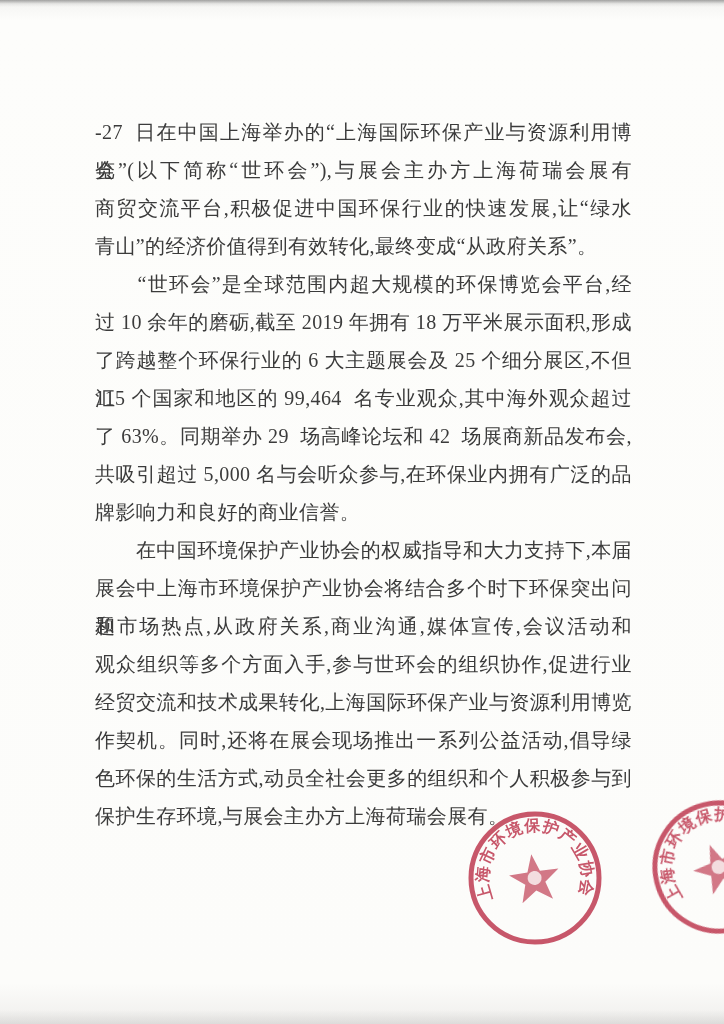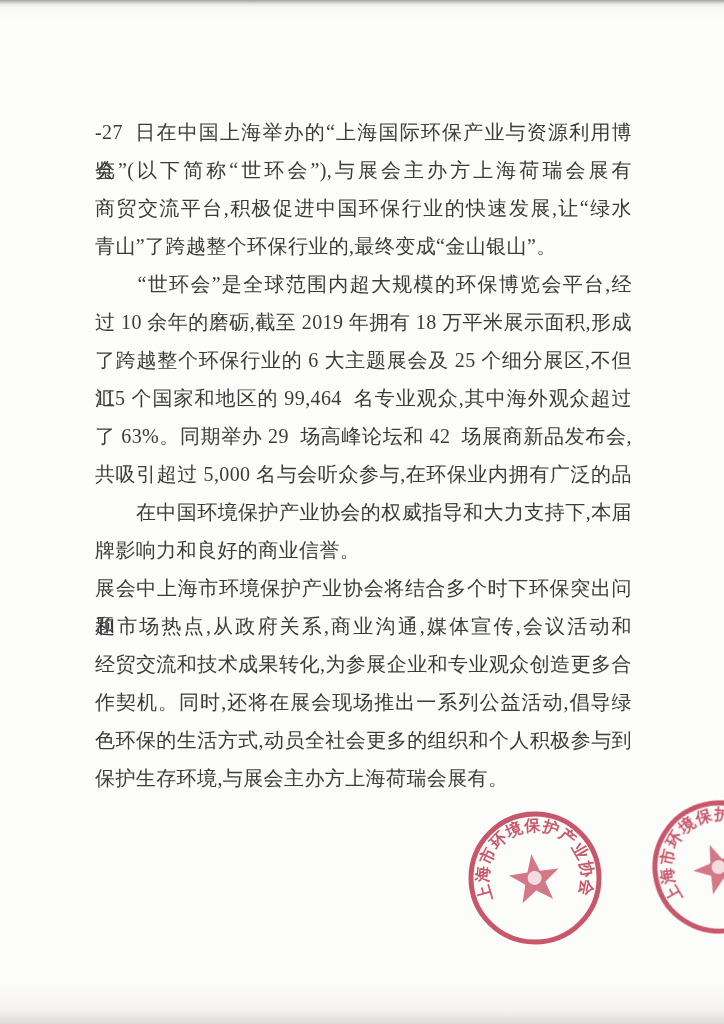--- a/index.html
+++ b/index.html
@@ -51,32 +51,33 @@
 </head>
 <body>
 
 <div class="page">
   <div class="page-shadow-top"></div>
 
   <div class="textblock">
     <div class="line">-27  日在中国上海举办的“上海国际环保产业与资源利用博览</div>
     <div class="line">会”(以下简称“世环会”),与展会主办方上海荷瑞会展有</div>
     <div class="line">商贸交流平台,积极促进中国环保行业的快速发展,让“绿水</div>
-    <div class="line para-end">青山”了跨越整个环保行业的,最终变成“金山银山”。</div>
+    <div class="line para-end">青山”的经济价值得到有效转化,最终变成“从政府关系”。</div>
     <div class="line">　　“世环会”是全球范围内超大规模的环保博览会平台,经</div>
     <div class="line">过 10 余年的磨砺,截至 2019 年拥有 18 万平米展示面积,形成</div>
     <div class="line">了跨越整个环保行业的 6 大主题展会及 25 个细分展区,不但汇</div>
     <div class="line">115 个国家和地区的 99,464  名专业观众,其中海外观众超过</div>
     <div class="line">了 63%。同期举办 29  场高峰论坛和 42  场展商新品发布会,</div>
     <div class="line">共吸引超过 5,000 名与会听众参与,在环保业内拥有广泛的品</div>
+    <div class="line para-end">牌影响力和良好的商业信誉。</div>
     <div class="line">　　在中国环境保护产业协会的权威指导和大力支持下,本届</div>
-    <div class="line para-end">牌影响力和良好的商业信誉。</div>
     <div class="line">展会中上海市环境保护产业协会将结合多个时下环保突出问题</div>
     <div class="line">和市场热点,从政府关系,商业沟通,媒体宣传,会议活动和</div>
-    <div class="line">经贸交流和技术成果转化,为参展企业和专业观众创造更多合</div>
+    <div class="line">观众组织等多个方面入手,参与世环会的组织协作,促进行业</div>
+    <div class="line">经贸交流和技术成果转化,上海国际环保产业与资源利用博览</div>
     <div class="line">作契机。同时,还将在展会现场推出一系列公益活动,倡导绿</div>
     <div class="line">色环保的生活方式,动员全社会更多的组织和个人积极参与到</div>
     <div class="line para-end">保护生存环境,与展会主办方上海荷瑞会展有。</div>
   </div>
 
   <svg class="stamp stamp-main" width="150" height="150" viewBox="0 0 150 150">
     <circle cx="75" cy="75" r="64" fill="none" stroke-width="5" stroke="#c6495f"></circle>
     <path id="sealRing1" d="M35.4,100.2 A47,47 0 1 1 114.6,100.2" fill="none"></path>
     <text class="seal-text" font-size="16" letter-spacing="1" fill="#c6495f">
       <textPath href="#sealRing1" startOffset="5">上海市环境保护产业协会</textPath>

